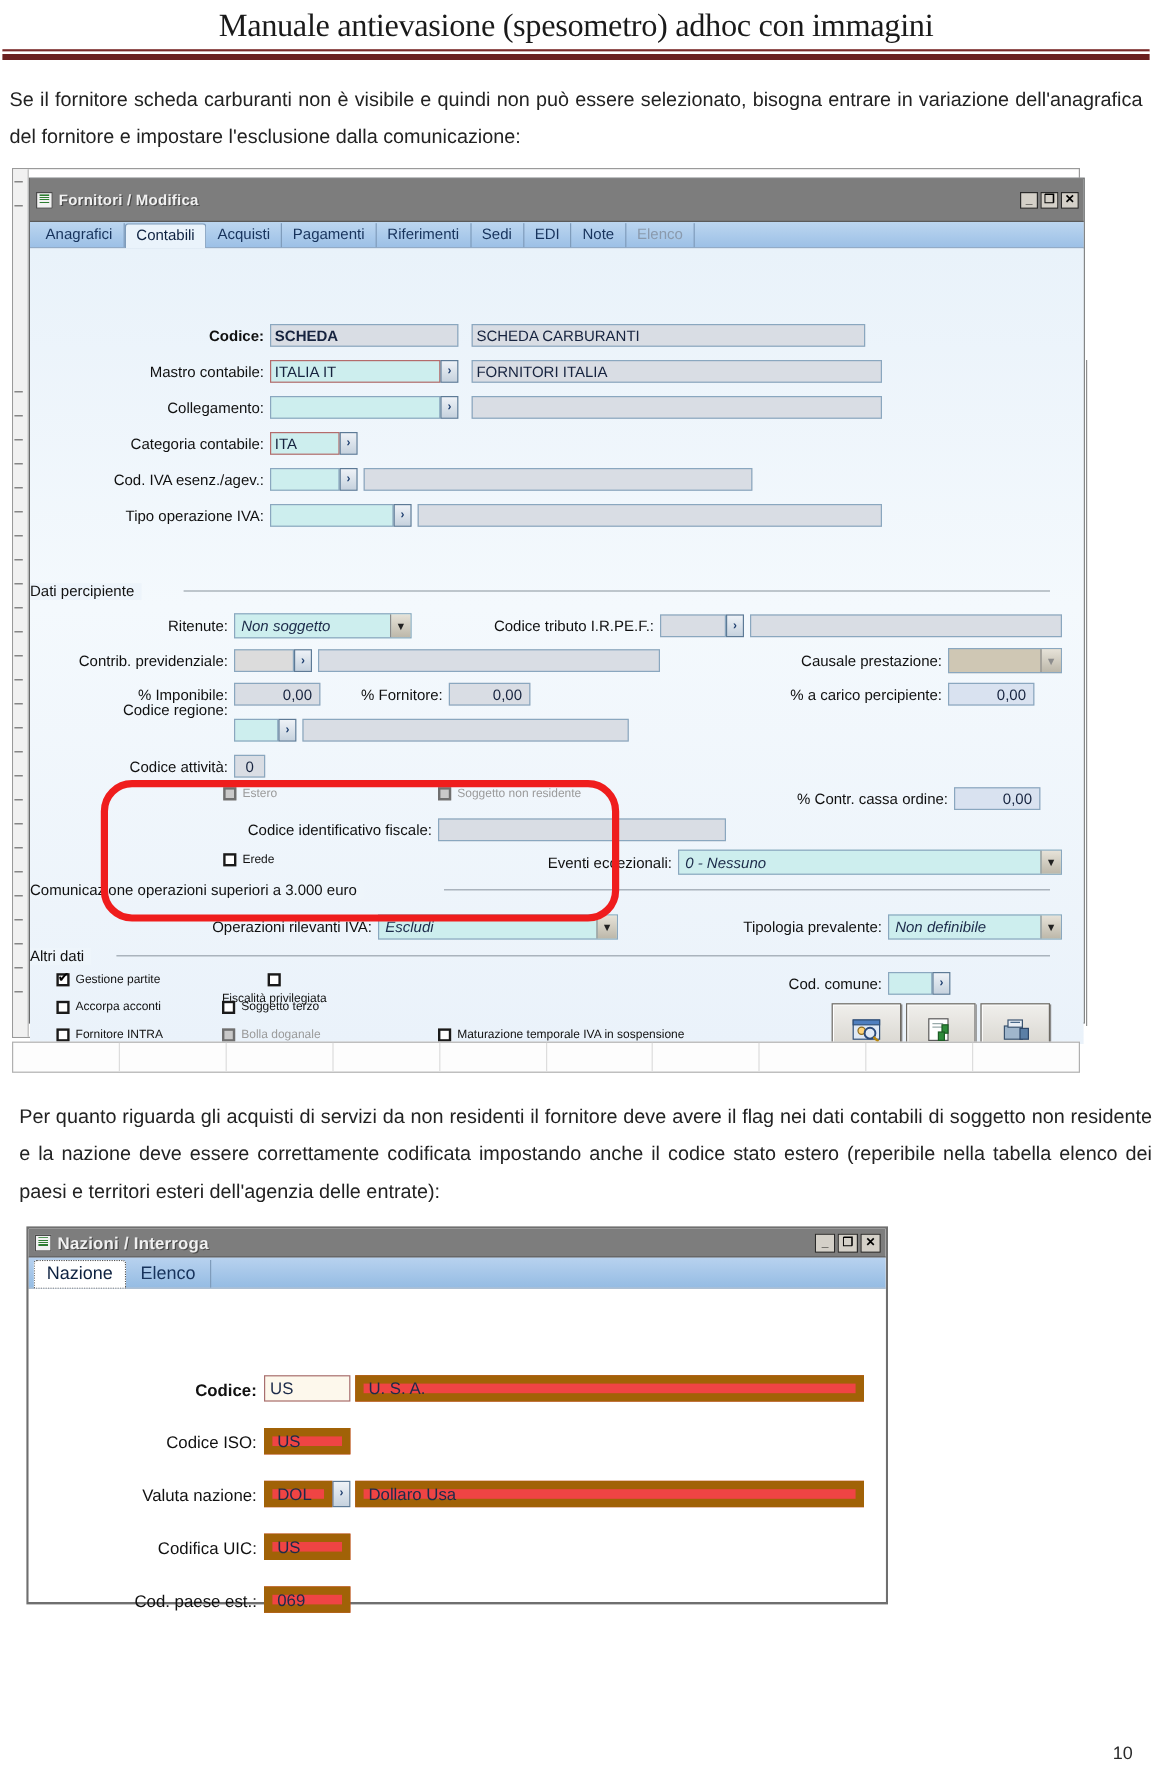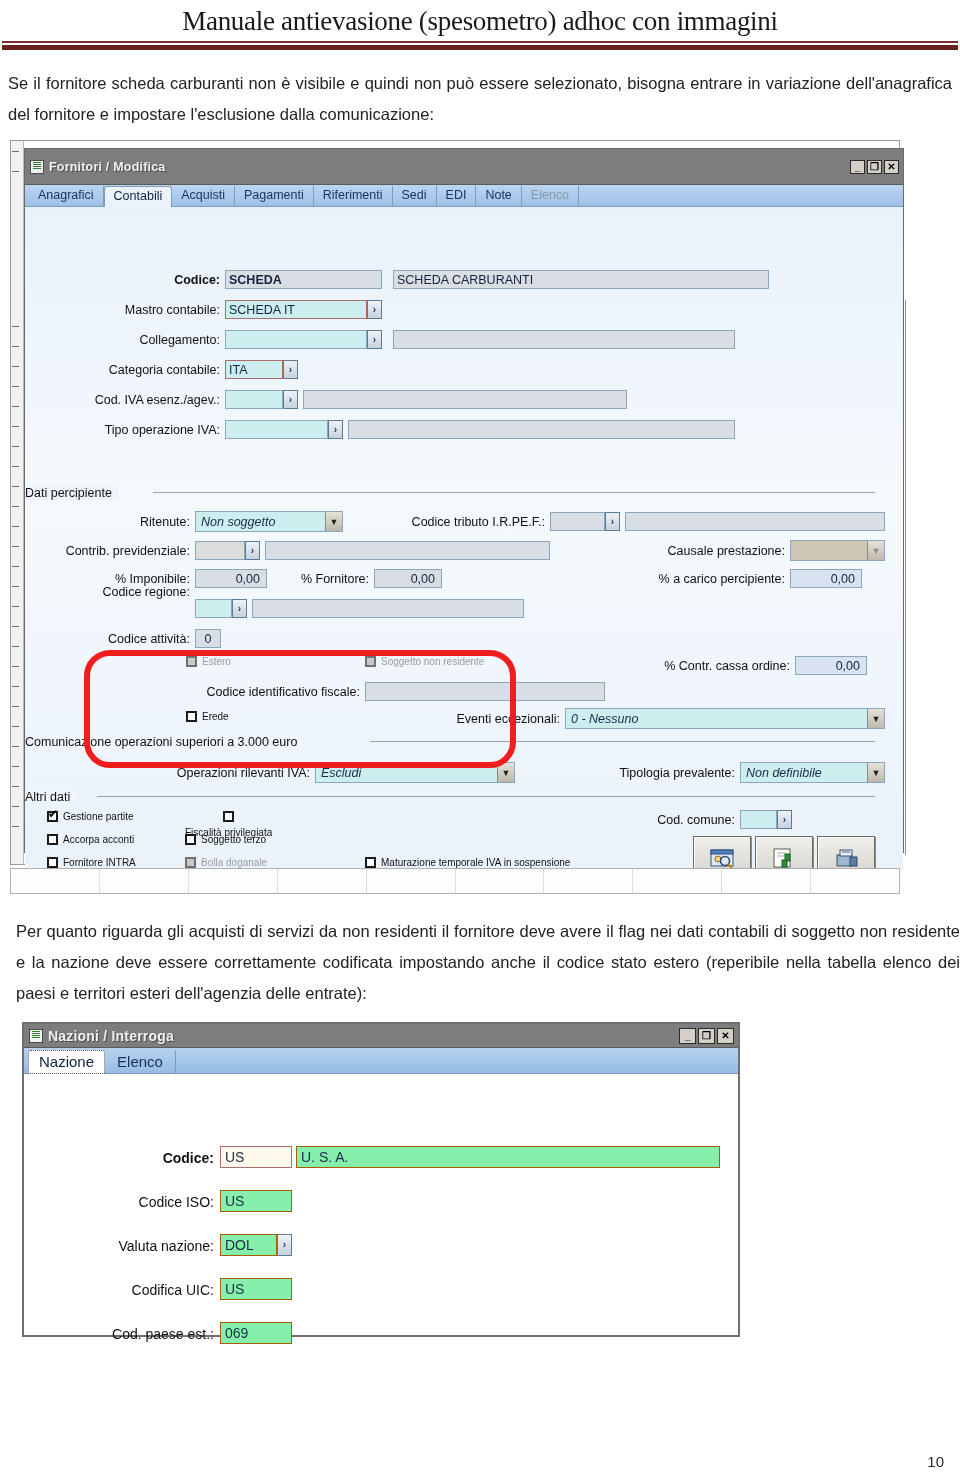--- a/index.html
+++ b/index.html
@@ -183,21 +183,21 @@
   .bottombar span{ flex:1; border-right:1px solid #ddd; }
 
   .redbox{
     position:absolute; border:6px solid #ef1d1d;
     border-radius:26px; pointer-events:none;
   }
 
   
   .win2 .formbody2{ background:#ffffff; }
   .fld2{
-    height:22px;border:1px solid #a16207;background:#86efac;
+    height:22px;border:7px solid #a16207;background:#ef4444;
     font-size:14px;color:#1c2b4a;display:flex;align-items:center;
     padding:0 4px; white-space:nowrap;
   }
   .fld2.cream{ background:#fdf8ec; border:1px solid #a86f6f; }
   .lbl2{ font-size:14px;color:#111;text-align:right;white-space:nowrap; }
   .lbl2.bold{ font-weight:bold; }
 
   .pagenum{
     position:absolute; right:16px; bottom:10px;
     font-size:15px; color:#2b2b2b;
@@ -293,27 +293,28 @@
     <span class="tab">Sedi</span>
     <span class="tab">EDI</span>
     <span class="tab">Note</span>
     <span class="tab dim">Elenco</span>
   </div>
 
   <div class="formbody" style="height:663px; position:relative;">
 
     <div class="lbl bold" style="position:absolute; left:60px; top:66px; width:135px;">Codice:</div>
     <div class="fld" style="position:absolute; left:200px; top:63px; width:157px; font-weight:bold;">SCHEDA</div>
-    <div class="fld" style="position:absolute; left:368px; top:63px; width:376px;">SCHEDA CARBURANTI</div>
+    <div class="fld" style="position:absolute; left:368px; top:63px; width:328px;">SCHEDA CARBURANTI</div>
 
     <div class="lbl" style="position:absolute; left:60px; top:96px; width:135px;">Mastro contabile:</div>
     <div style="position:absolute; left:200px; top:93px; width:157px; display:flex;">
-      <div class="fld cyan focus" style="flex:1;">SCHEDA IT</div>
-      <div class="arrowbtn">›</div>
-    </div>
+      <div class="fld cyan focus" style="flex:1;">ITALIA IT</div>
+      <div class="arrowbtn">›</div>
+    </div>
+    <div class="fld" style="position:absolute; left:368px; top:93px; width:342px;">FORNITORI ITALIA</div>
 
     <div class="lbl" style="position:absolute; left:60px; top:126px; width:135px;">Collegamento:</div>
     <div style="position:absolute; left:200px; top:123px; width:157px; display:flex;">
       <div class="fld cyan" style="flex:1;"></div>
       <div class="arrowbtn">›</div>
     </div>
     <div class="fld" style="position:absolute; left:368px; top:123px; width:342px;"></div>
 
     <div class="lbl" style="position:absolute; left:46px; top:156px; width:149px;">Categoria contabile:</div>
     <div style="position:absolute; left:200px; top:153px; width:73px; display:flex;">
@@ -541,20 +542,21 @@
     <div class="fld2" style="position:absolute; left:272px; top:72px; width:424px;">U. S. A.</div>
 
     <div class="lbl2" style="position:absolute; left:60px; top:120px; width:130px;">Codice ISO:</div>
     <div class="fld2" style="position:absolute; left:196px; top:116px; width:72px;">US</div>
 
     <div class="lbl2" style="position:absolute; left:40px; top:164px; width:150px;">Valuta nazione:</div>
     <div style="position:absolute; left:196px; top:160px; width:72px; display:flex;">
       <div class="fld2" style="flex:1;">DOL</div>
       <div class="arrowbtn" style="height:22px;">›</div>
     </div>
+    <div class="fld2" style="position:absolute; left:272px; top:160px; width:424px;">Dollaro Usa</div>
 
     <div class="lbl2" style="position:absolute; left:50px; top:208px; width:140px;">Codifica UIC:</div>
     <div class="fld2" style="position:absolute; left:196px; top:204px; width:72px;">US</div>
 
     <div class="lbl2" style="position:absolute; left:30px; top:252px; width:160px;">Cod. paese est.:</div>
     <div class="fld2" style="position:absolute; left:196px; top:248px; width:72px;">069</div>
   </div>
 </div>
 
 <div class="pagenum">10</div>

